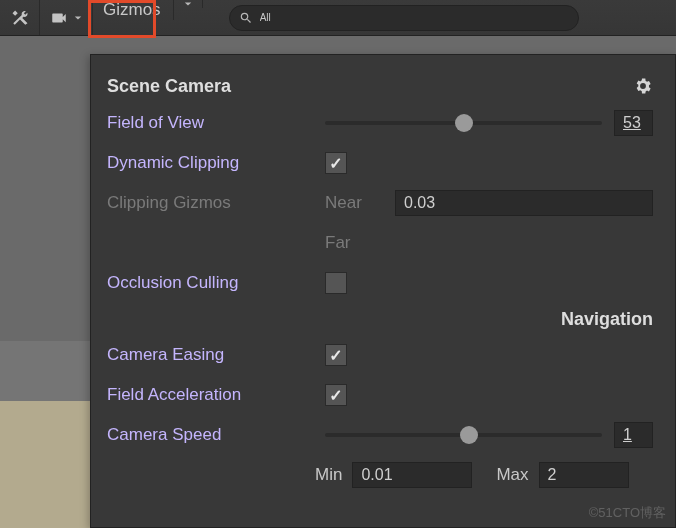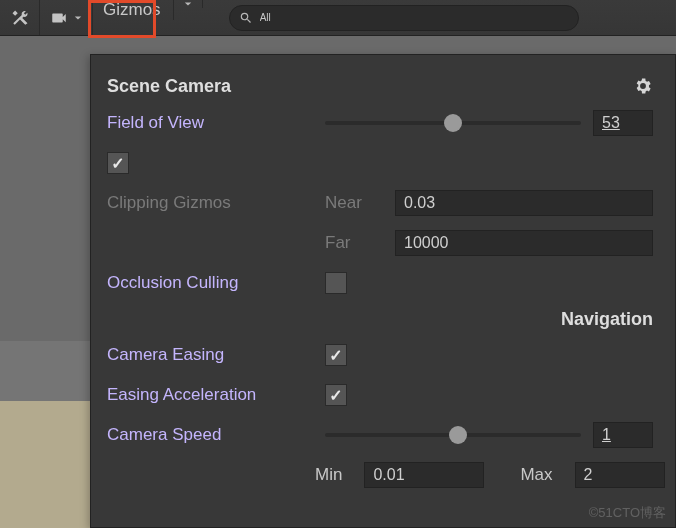--- a/index.html
+++ b/index.html
@@ -122,34 +122,34 @@
 
   .num-input {
     height: 26px;
     background: #2b2b2b;
     border: 1px solid #222;
     color: #cfcfcf;
     font-size: 16px;
     padding: 0 8px;
     outline: none;
   }
-  .num-input.w60 { width: 60px; text-decoration: underline; }
+  .num-input.w60 { width: 39px; text-decoration: underline; }
   .num-input.w110 { width: 120px; }
   .num-input.w90 { width: 90px; }
 
   .caret path { fill: #b8b8b8; }
   .watermark {
     position: absolute; right: 10px; bottom: 6px;
     color: rgba(220,220,220,.25);
     font-size: 13px;
     z-index: 10;
     margin-top: 24px;
   }
   .col-right { display:flex; flex:1; align-items:center; gap:12px; }
-  .minmax { display:flex; align-items:center; gap:22px; justify-content:flex-start; padding-left:208px;}
+  .minmax { display:flex; align-items:center; gap:10px; justify-content:flex-start; padding-left:208px;}
   .minmax .ml { color:#c8c8c8; font-size:17px;}
 </style>
 </head>
 <body>
 
 <div class="toolbar">
   <div class="tb-btn">
     <svg viewBox="0 0 24 24">
         <path d="M22 19l-7-7 1.7-1.7c.4.1.8.2 1.3.2 2.2 0 4-1.8 4-4 0-.5-.1-1-.3-1.5l-2.6 2.6-2-2L19.7 3c-.5-.2-1-.3-1.5-.3-2.2 0-4 1.8-4 4 0 .5.1.9.2 1.3L3 19l2 2 7-7 7 7 3-2zM5.5 2L2 5.5l3.5 3.5L9 5.5 5.5 2z"></path>
       </svg>
@@ -200,50 +200,50 @@
     <div class="col-right">
       <div class="slider">
         <div class="track"></div>
         <div class="thumb" style="left: 50%;"></div>
       </div>
       <input class="num-input w60" value="53" style="">
     </div>
   </div>
 
   <div class="row">
+    <span class="label">Dynamic Clipping</span>
     <div class="checkbox on"></div>
   </div>
 
   <div class="row">
     <span class="label dim">Clipping Gizmos</span>
     <span class="sublabel">Near</span>
     <input class="num-input" style="flex: 1 1 0%;" disabled="" value="0.03">
   </div>
   <div class="row">
     <span class="label dim"></span>
     <span class="sublabel">Far</span>
-    <input class="num-input" style="flex: 1 1 0%;" disabled="" value="10000">
   </div>
 
   <div class="row">
     <span class="label">Occlusion Culling</span>
     <div class="checkbox"></div>
   </div>
 
   <div class="row header-row" style="height:32px;justify-content:flex-end;">
     <span>Navigation</span>
   </div>
 
   <div class="row">
     <span class="label">Camera Easing</span>
     <div class="checkbox on"></div>
   </div>
 
   <div class="row">
-    <span class="label">Easing Acceleration</span>
+    <span class="label">Field Acceleration</span>
     <div class="checkbox on"></div>
   </div>
 
   <div class="row">
     <span class="label">Camera Speed</span>
     <div class="col-right">
       <div class="slider">
         <div class="track"></div>
         <div class="thumb" style="left: 52%;"></div>
       </div>

